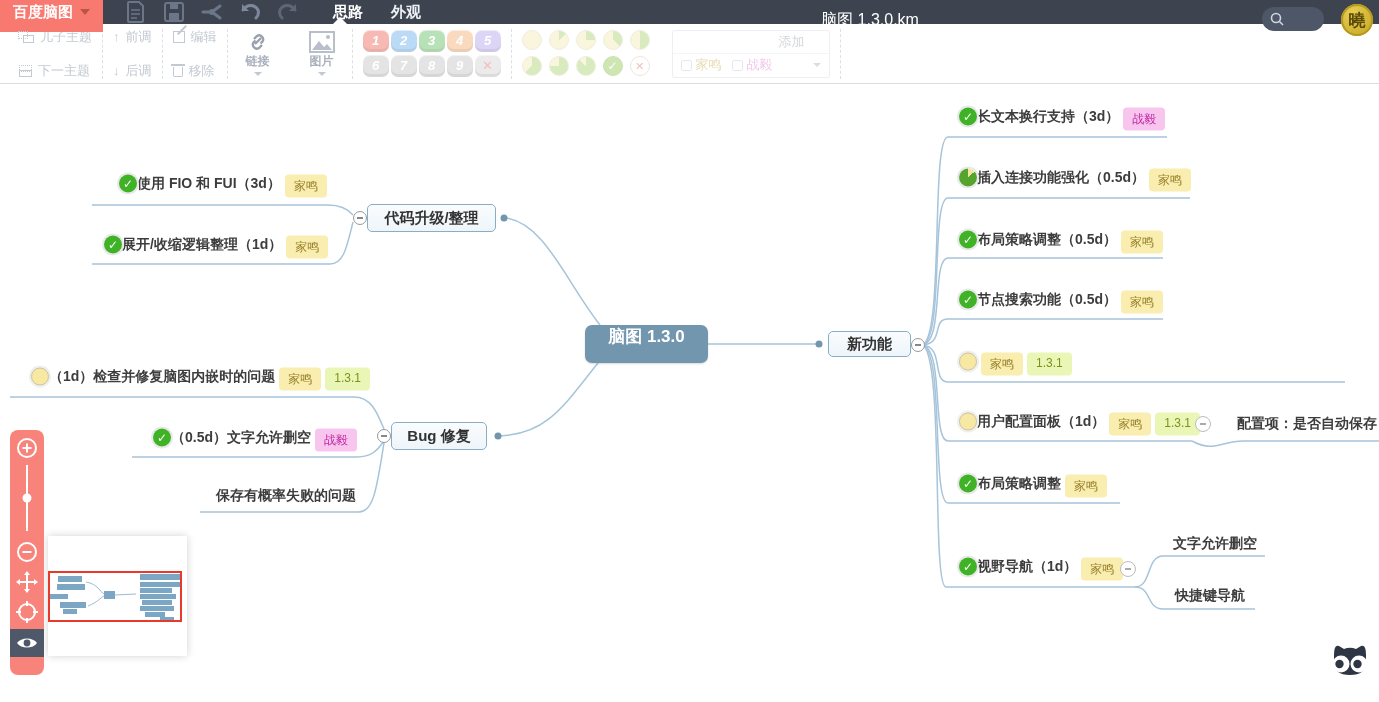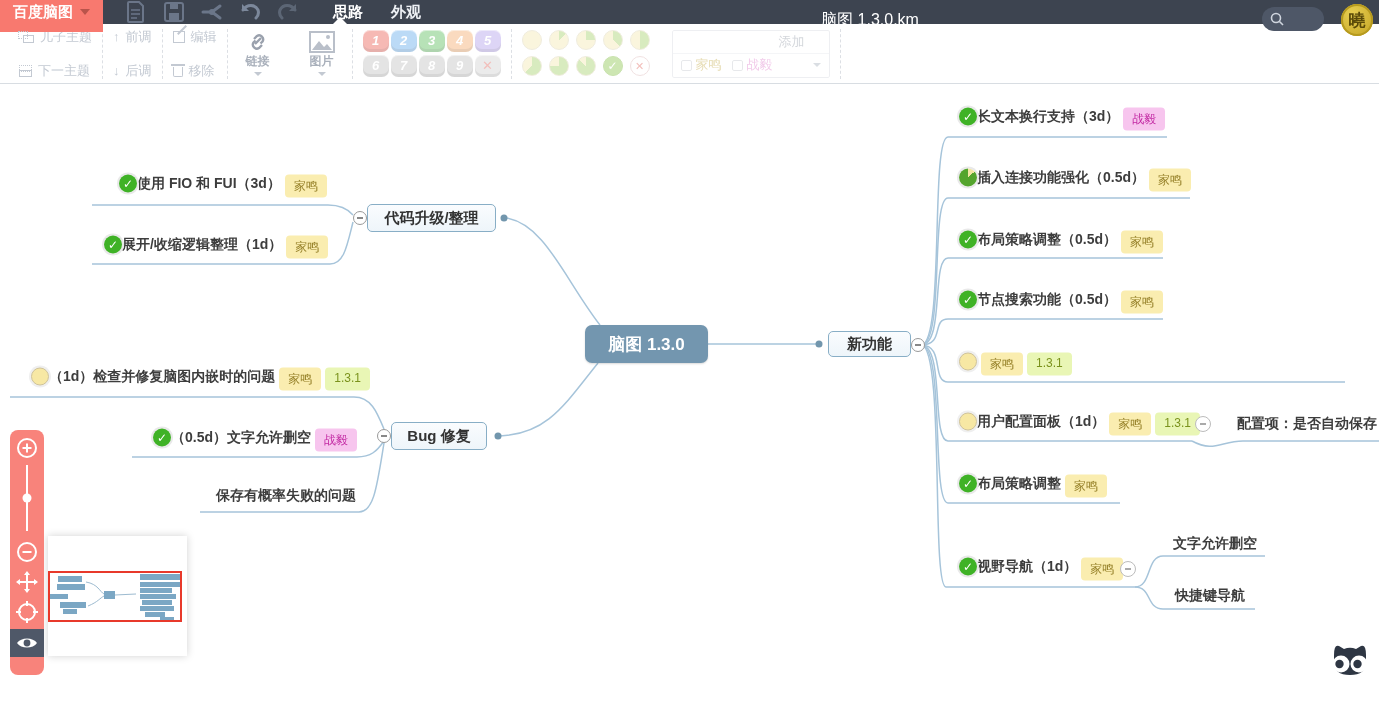--- a/index.html
+++ b/index.html
@@ -77,21 +77,21 @@
   .tagopt.y { color:#d6c582; } .tagopt.p { color:#e9a8dc; }
   .tagpanel .dd { margin-left:auto; width:0; height:0; border-left:4px solid transparent; border-right:4px solid transparent; border-top:4px solid #c3c9d2; }
 
   
   .canvas { position:relative; width:1379px; height:602px; background:#fff; overflow:hidden; }
   .lines { position:absolute; left:0; top:0; z-index:1; }
   .bnode { position:absolute; transform:translateY(-50%); z-index:3; border:1.5px solid #88aec6; border-radius:5px;
     background:linear-gradient(#fafcfe,#eef5fa); color:#333; font-size:15px; font-weight:600; text-align:center; cursor:pointer;
     display:flex; align-items:center; justify-content:center; white-space:nowrap; }
   .rootnode { position:absolute; transform:translateY(-50%); z-index:3; background:#7396af; border-radius:7px; color:#fff;
-    font-size:17px; font-weight:bold; display:flex; align-items:center; justify-content:center; cursor:pointer; white-space:nowrap;
+    font-size:17px; font-weight:bold; display:flex; align-items:flex-start; justify-content:center; cursor:pointer; white-space:nowrap;
     box-shadow:0 1px 2px rgba(0,0,0,.15); }
   .leaf { position:absolute; transform:translateY(-50%); z-index:3; display:flex; gap:0;
     white-space:nowrap; cursor:pointer; }
   .leaf-text { color:#3d3d3d; font-size:14px; font-weight:600; }
   .ic { width:18px; height:18px; border-radius:50%; flex:0 0 auto; position:relative; }
   .ic.check { background:#3fb226; box-shadow:0 0 0 2px #e9e9e9; }
   .ic.check::after { content:"✓"; position:absolute; inset:0; color:#fff; font-size:12px; font-weight:bold; text-align:center; line-height:18px; }
   .ic.p0 { background:#f7e8a4; border:1px solid #cfc39a; box-shadow:0 0 0 2px #efefef; }
   .ic.p7 { background:conic-gradient(#f2e5a2 0 48deg,#54a42d 48deg 360deg); box-shadow:0 0 0 2px #e9e9e9; }
   .tag { font-size:12px; padding:3px 9px; border-radius:4px; margin-left:4px; }

